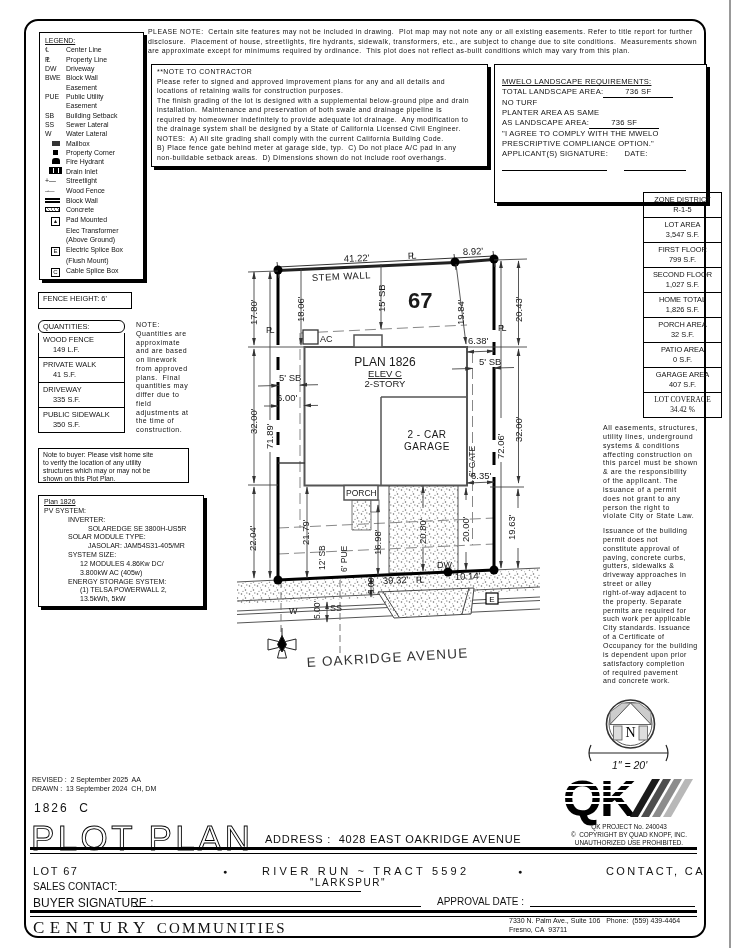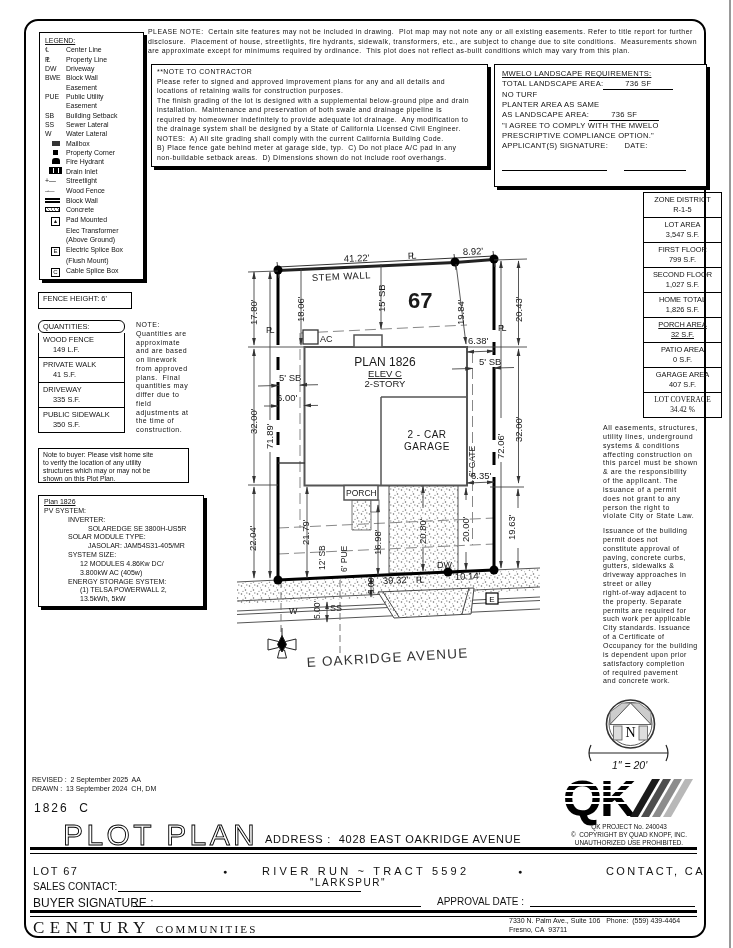--- a/index.html
+++ b/index.html
@@ -49,42 +49,42 @@
 Please refer to signed and approved improvement plans for any and all details and<br>
 locations of retaining walls for construction purposes.<br>
 The finish grading of the lot is designed with a supplemental below-ground pipe and drain<br>
 installation.&nbsp; Maintenance and preservation of both swale and drainage pipeline is<br>
 required by homeowner indefinitely to provide adequate lot drainage.&nbsp; Any modification to<br>
 the drainage system shall be designed by a State of California Licensed Civil Engineer.<br>
 NOTES:&nbsp; A) All site grading shall comply with the current California Building Code.<br>
 B) Place fence gate behind meter at garage side, typ.&nbsp; C) Do not place A/C pad in any<br>
 non-buildable setback areas.&nbsp; D) Dimensions shown do not include roof overhangs.</div>
 
-<div class="box shadow" style="left:494px;top:64px;width:197px;height:113px;padding:4px 7px;font-size:7.6px;line-height:10px;letter-spacing:0.25px;">
+<div class="box shadow" style="left:494px;top:64px;width:197px;height:113px;padding:12px 7px;font-size:7.6px;line-height:10px;letter-spacing:0.25px;">
 <span style="text-decoration:underline;">MWELO LANDSCAPE REQUIREMENTS:</span><br>
 TOTAL LANDSCAPE AREA:<span style="display:inline-block;width:70px;border-bottom:1px solid #000;text-align:center;">736 SF</span><br>
 NO TURF<br>
 PLANTER AREA AS SAME<br>
 AS LANDSCAPE AREA:<span style="display:inline-block;width:70px;border-bottom:1px solid #000;text-align:center;">736 SF</span><br>
 "I AGREE TO COMPLY WITH THE MWELO<br>
 PRESCRIPTIVE COMPLIANCE OPTION."<br>
 APPLICANT(S) SIGNATURE:&nbsp;&nbsp;&nbsp;&nbsp;&nbsp;&nbsp;&nbsp;DATE:
 </div>
 
 <div class="abs" style="left:502px;top:170px;width:105px;height:1.2px;background:#000;"></div>
 
 <div class="abs" style="left:624px;top:170px;width:62px;height:1.2px;background:#000;"></div>
 
 <div class="abs" style="left:598px;top:192px;width:79px;font-size:7.4px;text-align:center;padding-left:45px;">
 <div style="border:1.5px solid #000;padding:2px 0;line-height:10px;">ZONE DISTRICT<br>R-1-5</div>
 <div style="border:1.5px solid #000;border-top:none;padding:2px 0;line-height:10px;">LOT AREA<br>3,547 S.F.</div>
 <div style="border:1.5px solid #000;border-top:none;padding:2px 0;line-height:10px;text-align:center;">FIRST FLOOR<br>799 S.F.</div>
 <div style="border:1.5px solid #000;border-top:none;padding:2px 0;line-height:10px;">SECOND FLOOR<br>1,027 S.F.</div>
 <div style="border:1.5px solid #000;border-top:none;padding:2px 0;line-height:10px;">HOME TOTAL<br>1,826 S.F.</div>
-<div style="border:1.5px solid #000;border-top:none;padding:2px 0;line-height:10px;text-decoration:underline;">PORCH AREA<br>32 S.F.</div>
+<div style="border:1.5px solid #000;border-top:none;padding:2px 0;line-height:10px;">PORCH AREA<br>32 S.F.</div>
 <div style="border:1.5px solid #000;border-top:none;padding:2px 0;line-height:10px;">PATIO AREA<br>0 S.F.</div>
 <div style="border:1.5px solid #000;border-top:none;padding:2px 0;line-height:10px;">GARAGE AREA<br>407 S.F.</div>
 <div style="border:1.5px solid #000;border-top:none;padding:2px 0;line-height:10px;font-family:Liberation Serif, serif;">LOT COVERAGE<br>34.42 %</div>
 </div>
 
 <div class="abs" style="left:603px;top:424px;width:100px;font-size:7px;line-height:8.85px;white-space:nowrap;letter-spacing:0.55px;">All easements, structures,<br>utility lines, underground<br>systems &amp; conditions<br>affecting construction on<br>this parcel must be shown<br>&amp; are the responsibility<br>of the applicant. The<br>issuance of a permit<br>does not grant to any<br>person the right to<br>violate City or State Law.</div>
 
 <div class="abs" style="left:603px;top:527px;width:102px;font-size:7px;line-height:8.85px;white-space:nowrap;letter-spacing:0.45px;">Issuance of the building<br>permit does not<br>constitute approval of<br>paving, concrete curbs,<br>gutters, sidewalks &amp;<br>driveway approaches in<br>street or alley<br>right-of-way adjacent to<br>the property. Separate<br>permits are required for<br>such work per applicable<br>City standards. Issuance<br>of a Certificate of<br>Occupancy for the building<br>is dependent upon prior<br>satisfactory completion<br>of required pavement<br>and concrete work.</div>
 
 <div class="box" style="left:38px;top:292px;width:84px;height:13px;padding:1px 4px;font-size:7.4px;">FENCE HEIGHT: 6'</div>
@@ -113,21 +113,21 @@
 <span style="padding-left:36px;">3.800kW AC (405w)</span><br>
 <span style="padding-left:24px;">ENERGY STORAGE SYSTEM:</span><br>
 <span style="padding-left:36px;">(1) TELSA POWERWALL 2,</span><br>
 <span style="padding-left:36px;">13.5kWh, 5kW</span>
 </div>
 
 <div class="abs" style="left:32px;top:775px;font-size:7px;line-height:9px;">REVISED :&nbsp; 2 September 2025&nbsp; AA<br>DRAWN :&nbsp; 13 September 2024&nbsp; CH, DM</div>
 
 <div class="abs" style="left:34px;top:801px;font-size:12px;letter-spacing:2px;">1826&nbsp; C</div>
 
-<div class="abs" style="left:31px;top:818px;font-size:30px;letter-spacing:3.4px;color:transparent;margin-left:32px;-webkit-text-stroke:0.9px #000;">PLOT PLAN</div>
+<div class="abs" style="left:31px;top:818px;font-size:35px;letter-spacing:3.4px;color:transparent;-webkit-text-stroke:0.9px #000;">PLOT PLAN</div>
 
 <div class="abs" style="left:265px;top:833px;font-size:11px;letter-spacing:0.75px;">ADDRESS :&nbsp; 4028 EAST OAKRIDGE AVENUE</div>
 
 <div class="abs" style="left:30px;top:847px;width:667px;height:3px;background:#000;"></div>
 
 <div class="abs" style="left:30px;top:853px;width:667px;height:1.2px;background:#000;"></div>
 
 <div class="abs" style="left:33px;top:865px;font-size:11px;letter-spacing:1.5px;">LOT 67</div>
 <div class="abs" style="left:223px;top:868px;font-size:7px;">●</div>
 <div class="abs" style="left:262px;top:865px;font-size:11px;letter-spacing:3.2px;text-align:center;">RIVER RUN ~ TRACT 5592</div>
@@ -142,21 +142,21 @@
 <div class="abs" style="left:33px;top:896px;font-size:12px;">BUYER SIGNATURE :</div>
 <div class="abs" style="left:133px;top:906px;width:288px;height:1.2px;background:#000;"></div>
 
 <div class="abs" style="left:437px;top:896px;font-size:10px;">APPROVAL DATE :</div>
 <div class="abs" style="left:530px;top:906px;width:165px;height:1.2px;background:#000;"></div>
 
 <div class="abs" style="left:30px;top:910px;width:667px;height:3px;background:#000;"></div>
 
 <div class="abs" style="left:30px;top:916px;width:667px;height:1.2px;background:#000;"></div>
 
-<div class="abs" style="left:33px;top:918px;font-family:'Liberation Serif',serif;font-size:17px;letter-spacing:5.5px;">CENTURY<span style="font-size:11px;letter-spacing:2.2px;">&nbsp;COMMUNITIES</span></div>
+<div class="abs" style="left:33px;top:918px;font-family:'Liberation Serif',serif;font-size:17px;letter-spacing:5.5px;">CENTURY<span style="font-size:15px;letter-spacing:2.2px;">&nbsp;COMMUNITIES</span></div>
 
 <div class="abs" style="left:509px;top:916px;font-size:7px;line-height:9px;">7330 N. Palm Ave., Suite 106&nbsp;&nbsp;&nbsp;Phone:&nbsp; (559) 439-4464<br>Fresno, CA&nbsp; 93711</div>
 
 <svg class="abs" style="left:0;top:0;" width="733" height="948" viewBox="0 0 733 948" font-family="Liberation Sans, sans-serif">
 <defs>
 <marker id="ar" viewBox="0 0 10 6" refX="9" refY="3" markerWidth="9" markerHeight="5.4" orient="auto-start-reverse">
         <path d="M0,0.6 L10,3 L0,5.4 z" fill="#333"></path>
       </marker>
 <pattern id="stip" width="8" height="8" patternUnits="userSpaceOnUse">
 <circle cx="1.5" cy="2" r="0.75" fill="#666"></circle>

